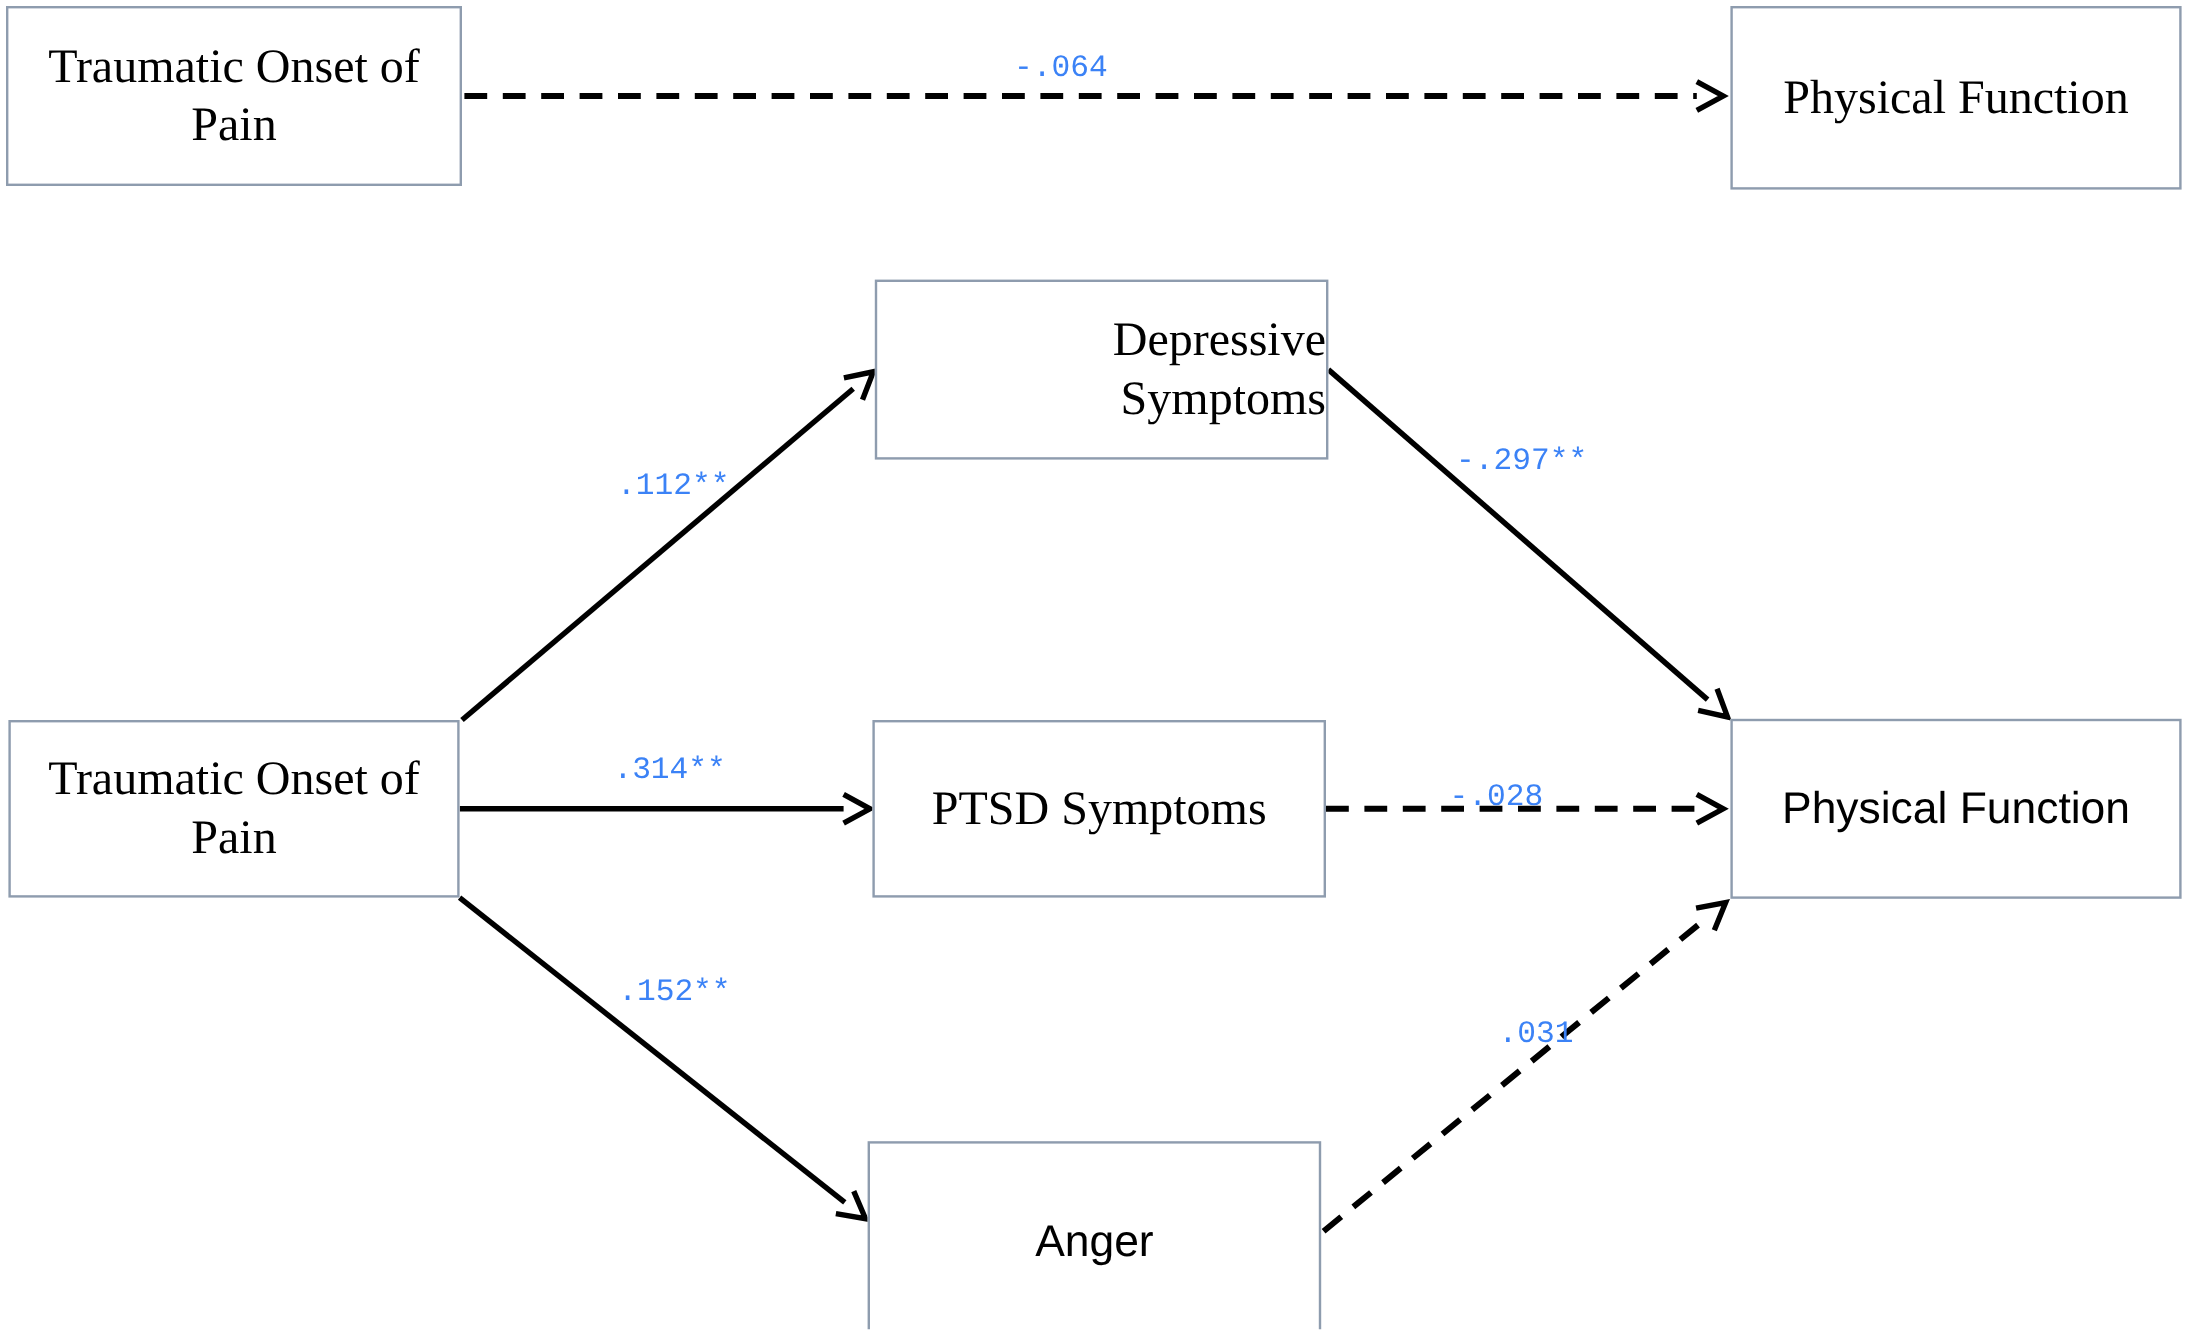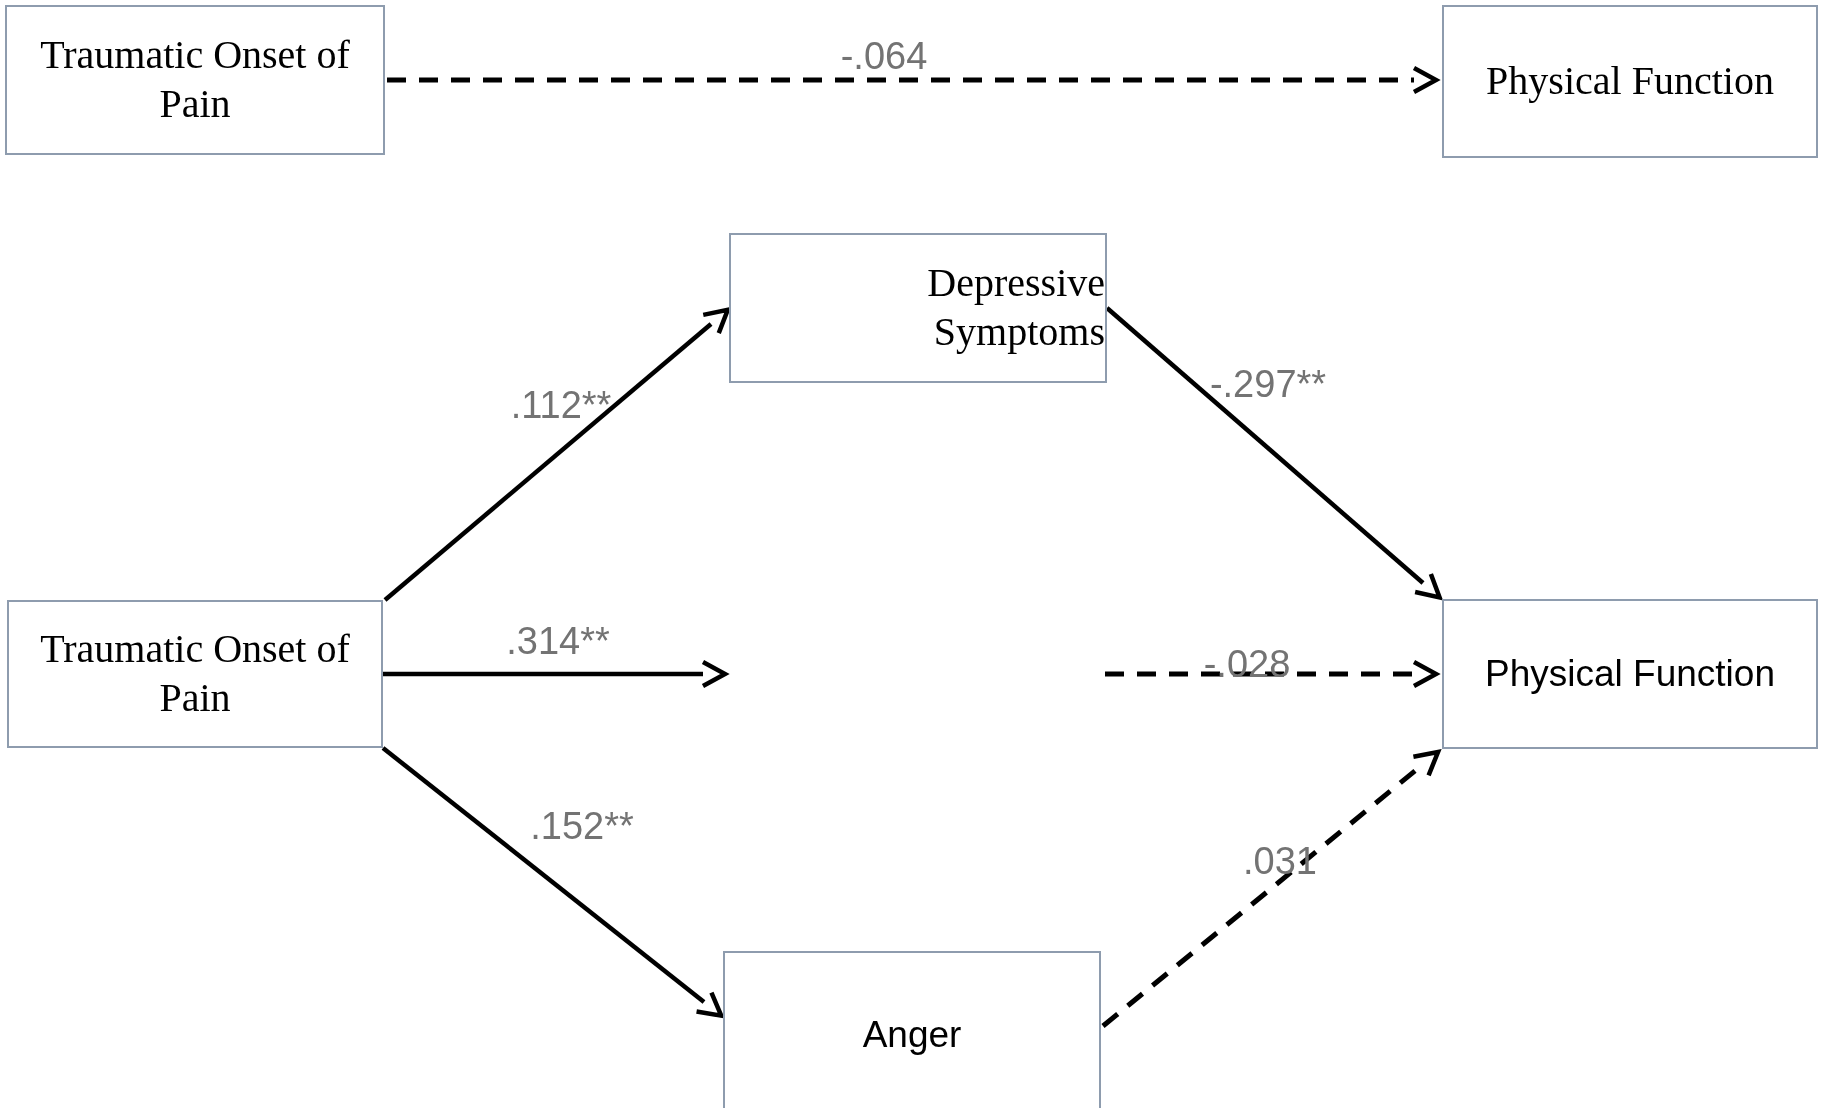--- a/index.html
+++ b/index.html
@@ -45,23 +45,23 @@
     line-height: 1.22;
   }
   .sans {
     font-family: "Liberation Sans", "DejaVu Sans", sans-serif;
     font-size: 37px;
     line-height: 1.22;
   }
   .coef {
     position: absolute;
     transform: translate(-50%, -50%);
-    font-family: Liberation Sans, sans-serif;
-    font-size: 38px;
-    color: #737373;
+    font-family: Liberation Mono, monospace;
+    font-size: 26px;
+    color: #3b82f6;
     white-space: nowrap;
   }
   .box .line { display: block; }
 </style>
 </head>
 <body>
 
 <div class="canvas">
 
   <svg class="arrow-layer" viewBox="0 0 1827 1108" xmlns="http://www.w3.org/2000/svg">
@@ -98,36 +98,39 @@
   <div class="box serif" style="left:7px; top:600px; width:376px; height:148px;">
     <span class="line">Traumatic Onset of</span>
     <span class="line">Pain</span>
   </div>
 
   <div class="box serif" style="left:729px; top:233px; width:378px; height:150px;align-items:flex-end;">
     <span class="line">Depressive</span>
     <span class="line">Symptoms</span>
   </div>
 
+  <div class="box serif" style="left:727px; top:600px; width:378px; height:148px;">
+    <span class="line">PTSD Symptoms</span>
+  </div>
 
   <div class="box sans" style="left:723px; top:951px; width:378px; height:168px;">
     <span class="line">Anger</span>
   </div>
 
   <div class="box sans" style="left:1442px; top:599px; width:376px; height:150px;">
     <span class="line">Physical Function</span>
   </div>
 
   <div class="coef" style="left:884px; top:56px;">-.064</div>
 
   <div class="coef" style="left:561px; top:405px;">.112**</div>
 
   <div class="coef" style="left:1268px; top:366px;margin-top:18px;">-.297**</div>
 
   <div class="coef" style="left:558px; top:641px;">.314**</div>
 
   <div class="coef" style="left:1247px; top:651px;margin-top:13px;">-.028</div>
 
-  <div class="coef" style="left:562px; top:826px;margin-left:20px;">.152**</div>
+  <div class="coef" style="left:562px; top:826px;">.152**</div>
 
   <div class="coef" style="left:1240px; top:861px;margin-left:40px;">.031</div>
 
 </div>
 
 </body></html>

